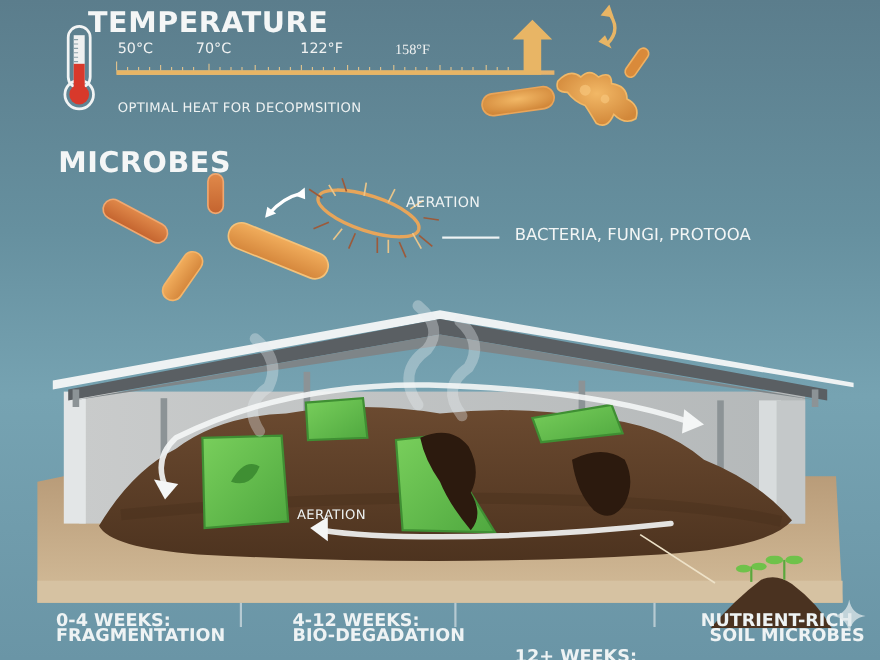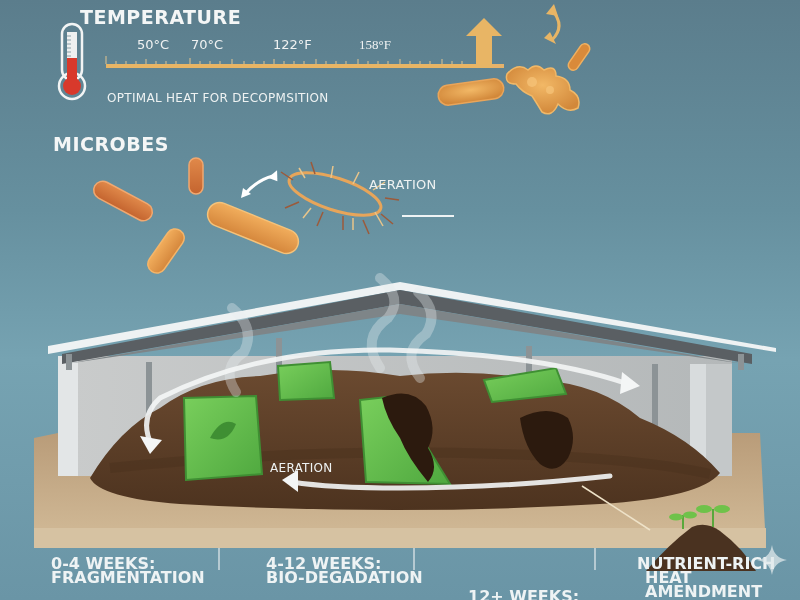--- a/index.html
+++ b/index.html
@@ -3,21 +3,21 @@
 <meta charset="utf-8">
 <style>
   html, body { margin:0; padding:0; }
   body {
     width:800px; height:600px; overflow:hidden; position:relative;
     background: linear-gradient(180deg, #5b7d8c 0%, #66909f 35%, #76a3b2 60%, #6a95a6 100%);
     font-family: "DejaVu Sans", sans-serif;
     color:#f2f4f4;
   }
   .abs { position:absolute; }
-  .title { font-weight:bold; font-size:19px; letter-spacing:0.5px; color:#f4f6f6; }
+  .title { font-weight:bold; font-size:26px; letter-spacing:0.5px; color:#f4f6f6; }
   .scale-label { font-size:13px; color:#f0f2f2; }
   .small-caps { font-size:12px; letter-spacing:0.3px; color:#eef2f2;margin-top:16px; }
   .desc { font-size:15px; color:#f2f5f5; line-height:19px; }
   .stage { font-size:16px; font-weight:bold; color:#eef3f4; line-height:14px; }
   .stage-divider { width:2px; height:22px; background:#c9d7dc; opacity:0.8; }
   svg { display:block; }
 </style>
 </head>
 <body>
 
@@ -34,22 +34,22 @@
       <line x1="15" y1="14" x2="19" y2="14"></line>
         <line x1="15" y1="18" x2="19" y2="18"></line>
       <line x1="15" y1="22" x2="19" y2="22"></line>
         <line x1="15" y1="26" x2="19" y2="26"></line>
       <line x1="15" y1="30" x2="19" y2="30"></line>
         <line x1="15" y1="34" x2="19" y2="34"></line>
     </g>
   </svg>
 </div>
 
-<div class="abs scale-label" style="left:107px; top:37px;margin-left:30px;">50°C</div>
-<div class="abs scale-label" style="left:191px; top:37px;text-align:right;">70°C</div>
+<div class="abs scale-label" style="left:107px; top:37px;">50°C</div>
+<div class="abs scale-label" style="left:178px; top:37px;text-align:right;">70°C</div>
 <div class="abs scale-label" style="left:273px; top:37px;">122°F</div>
 <div class="abs scale-label" style="left:359px; top:37px;font-family:Liberation Serif, serif;">158°F</div>
 
 <div class="abs" style="left:104px; top:14px;">
   <svg width="410" height="56" viewBox="0 0 410 56">
     <defs>
       <linearGradient id="barg" x1="0" x2="1" y1="0" y2="0">
         <stop offset="0" stop-color="#e9c98e"></stop>
           <stop offset="1" stop-color="#e6b26a"></stop>
       </linearGradient>
@@ -167,20 +167,21 @@
           <line x1="268" y1="68" x2="268" y2="80"></line>
         <line x1="290" y1="62" x2="298" y2="76"></line>
       </g>
     </g>
   </svg>
 </div>
 
 <div class="abs small-caps" style="left:369px; top:161px; font-size:13px;">AERATION</div>
 <div class="abs" style="left:402px; top:215px; width:52px; height:1.5px; background:#eef3f4;"></div>
 <div class="abs desc" style="left:468px; top:204px;">
+  <div>BACTERIA, FUNGI, PROTOOA</div>
 </div>
 
 <div class="abs" style="left:0; top:268px;">
   <svg width="800" height="282" viewBox="0 0 800 282">
     <defs>
       <linearGradient id="ground" x1="0" x2="0" y1="0" y2="1">
         <stop offset="0" stop-color="#b99c79"></stop>
           <stop offset="1" stop-color="#d3bc99"></stop>
       </linearGradient>
       <linearGradient id="wall" x1="0" x2="1" y1="0" y2="0">
@@ -276,20 +277,20 @@
   <div>4-12 WEEKS:</div>
   <div>BIO-DEGADATION</div>
 </div>
 <div class="abs stage" style="left:468px; top:559px;margin-top:31px;">
   <div>12+ WEEKS:</div>
   <div>HUMFICATION</div>
   <div style="margin-top:-5px; margin-left:-4px;text-align:center;">(RICH COMPOST)</div>
 </div>
 <div class="abs stage" style="left:637px; top:557px;">
   <div>NUTRIENT-RICH</div>
-  <div style="margin-left:8px;">HEAT AMENDMENT</div>
+  <div style="margin-left:8px;">SOIL MICROBES</div>
 </div>
 
 <div class="abs" style="left:757px; top:545px;">
   <svg width="30" height="30" viewBox="0 0 30 30">
     <path d="M15 0 Q17 13 30 15 Q17 17 15 30 Q13 17 0 15 Q13 13 15 0 Z" fill="#dfe8eb" opacity="0.75"></path>
   </svg>
 </div>
 
 </body></html>

